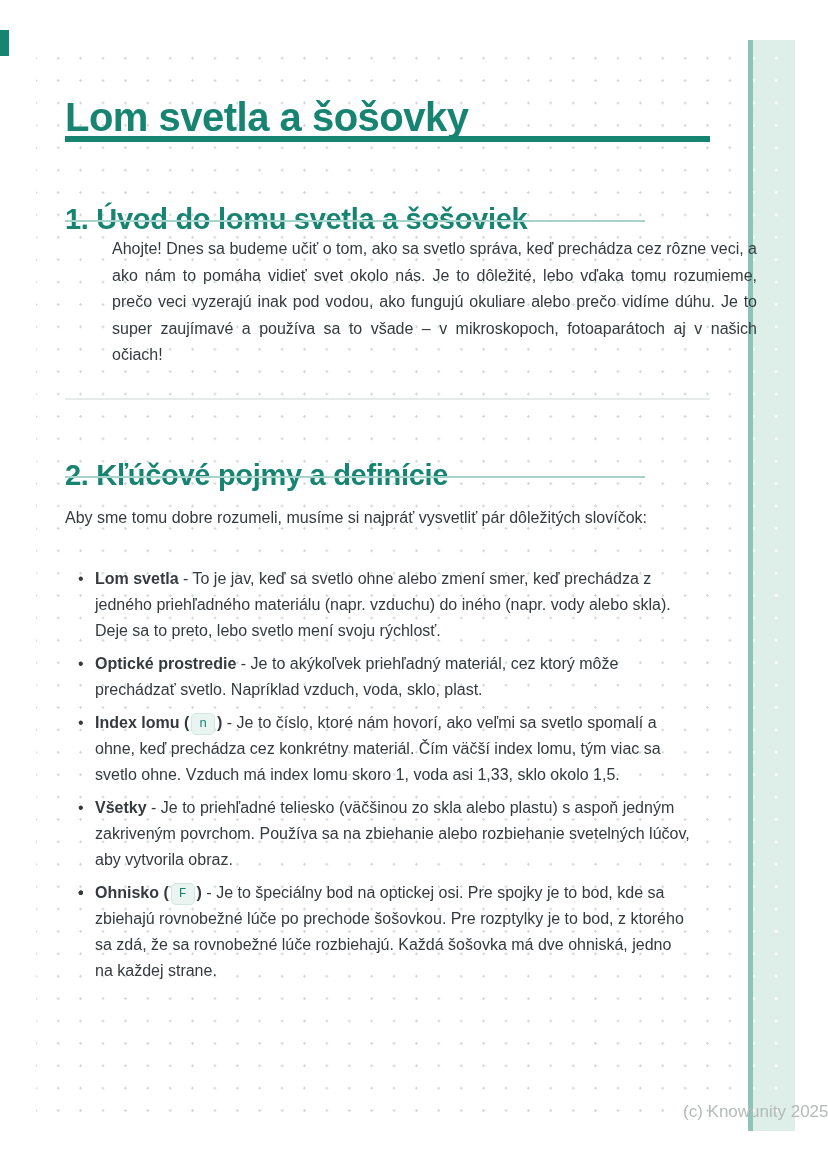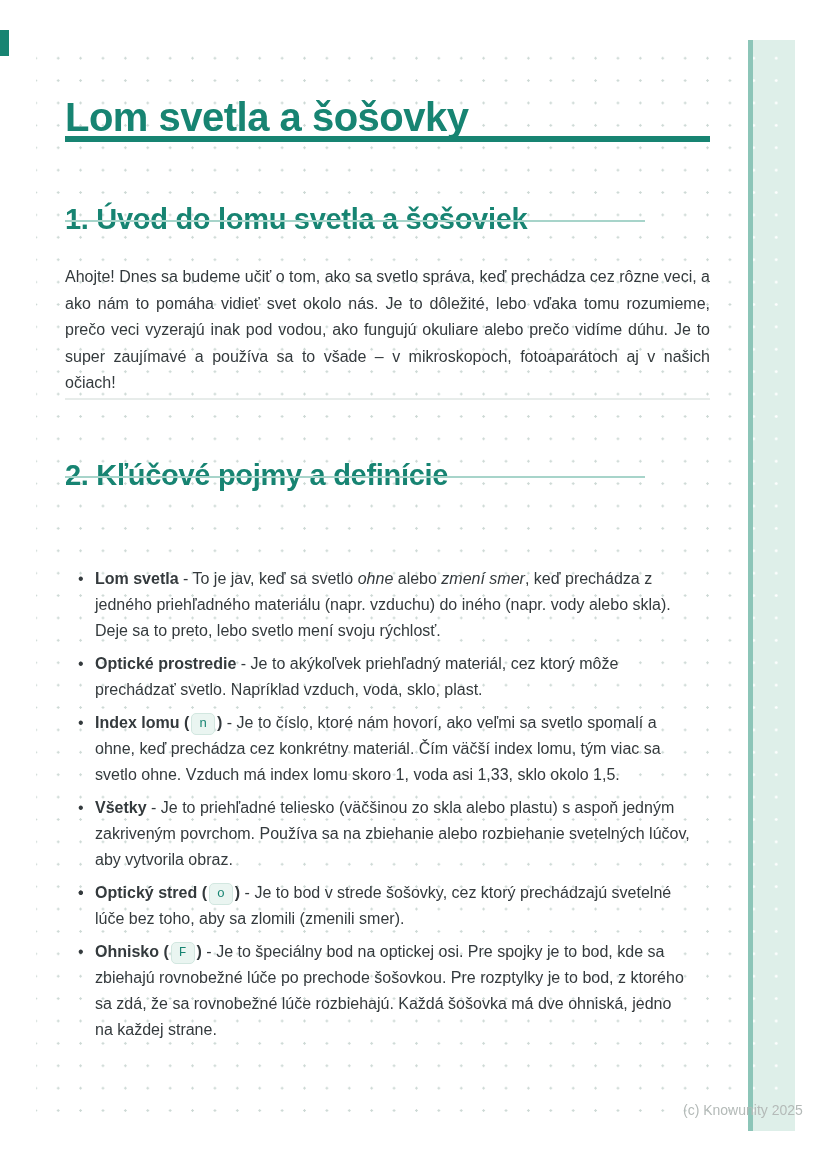--- a/index.html
+++ b/index.html
@@ -54,66 +54,67 @@
   }
   .section-divider{
     position:absolute;left:65px;top:398px;width:645px;height:2px;
     background:var(--divider,#e7ecea);
   }
   .term-list{position:absolute;left:65px;top:566px;width:628px;}
   .term-item{position:relative;padding-left:30px;margin-bottom:7px;
     font-size:16px;line-height:26px;color:var(--text,#343a3d);width:598px;}
   .bullet-dot{position:absolute;left:13px;top:0;font-size:16px;}
   .seg-b{font-weight:bold;text-align:center;}
-  .seg-i{font-style:italic;}
+  .seg-i{}
   .seg-c{
     display:inline-block;
     font-family:"Liberation Mono","DejaVu Sans Mono",monospace;
     font-size:13px;line-height:1;
     color:var(--accent,#178472);
     background:var(--badge-bg,#eaf5f1);
     border:1px solid var(--badge-border,#d2e7e0);
     border-radius:5px;
     padding:3px 7px 4px 7px;margin:0 2px;
     vertical-align:1px;
   }
   .watermark{
     position:absolute;left:683px;top:1102px;
-    font-size:14px;color:var(--watermark-color,#b4bab8);
+    font-size:17px;color:var(--watermark-color,#b4bab8);
     z-index:5;white-space:nowrap;
   }
 </style>
 </head>
 <body>
 
 <div class="page">
 
   <div class="paper">
     <div class="stripe"></div>
   </div>
 
   <div class="corner-mark"></div>
 
   <h1 class="doc-title">Lom svetla a šošovky</h1>
   <div class="title-rule"></div>
 
   <h2 class="section-heading" style="top:178px;">1. Úvod do lomu svetla a šošoviek</h2>
   <div class="heading-underline" style="top:220px;"></div>
-  <p class="body-par" style="top:248px;">Ahojte! Dnes sa budeme učiť o tom, ako sa svetlo správa, keď prechádza cez rôzne veci, a ako nám to pomáha vidieť svet okolo nás. Je to dôležité, lebo vďaka tomu rozumieme, prečo veci vyzerajú inak pod vodou, ako fungujú okuliare alebo prečo vidíme dúhu. Je to super zaujímavé a používa sa to všade – v mikroskopoch, fotoaparátoch aj v našich očiach!</p>
+  <p class="body-par" style="top:220px;margin-left:47px;">Ahojte! Dnes sa budeme učiť o tom, ako sa svetlo správa, keď prechádza cez rôzne veci, a ako nám to pomáha vidieť svet okolo nás. Je to dôležité, lebo vďaka tomu rozumieme, prečo veci vyzerajú inak pod vodou, ako fungujú okuliare alebo prečo vidíme dúhu. Je to super zaujímavé a používa sa to všade – v mikroskopoch, fotoaparátoch aj v našich očiach!</p>
 
   <div class="section-divider"></div>
 
   <h2 class="section-heading" style="top:434px;">2. Kľúčové pojmy a definície</h2>
   <div class="heading-underline" style="top:476px;"></div>
+  <p class="body-par" style="top:489px;">Aby sme tomu dobre rozumeli, musíme si najpráť vysvetliť pár dôležitých slovíčok:</p>
 
   <div class="term-list" id="term-list">
       <div class="term-item"><span class="bullet-dot">•</span><span><span class="seg-b">Lom svetla</span><span class="seg-n"> - To je jav, keď sa svetlo </span><span class="seg-i">ohne</span><span class="seg-n"> alebo </span><span class="seg-i">zmení smer</span><span class="seg-n">, keď prechádza z jedného priehľadného materiálu (napr. vzduchu) do iného (napr. vody alebo skla). Deje sa to preto, lebo svetlo mení svoju rýchlosť.</span></span></div>
       <div class="term-item"><span class="bullet-dot">•</span><span><span class="seg-b">Optické prostredie</span><span class="seg-n"> - Je to akýkoľvek priehľadný materiál, cez ktorý môže prechádzať svetlo. Napríklad vzduch, voda, sklo, plast.</span></span></div>
       <div class="term-item"><span class="bullet-dot">•</span><span><span class="seg-b">Index lomu (</span><span class="seg-c">n</span><span class="seg-b">)</span><span class="seg-n"> - Je to číslo, ktoré nám hovorí, ako veľmi sa svetlo spomalí a ohne, keď prechádza cez konkrétny materiál. Čím väčší index lomu, tým viac sa svetlo ohne. Vzduch má index lomu skoro 1, voda asi 1,33, sklo okolo 1,5.</span></span></div>
       <div class="term-item"><span class="bullet-dot">•</span><span><span class="seg-b">Všetky</span><span class="seg-n"> - Je to priehľadné teliesko (väčšinou zo skla alebo plastu) s aspoň jedným zakriveným povrchom. Používa sa na zbiehanie alebo rozbiehanie svetelných lúčov, aby vytvorila obraz.</span></span></div>
       <div class="term-item"><span class="bullet-dot">•</span></div>
-      <div class="term-item"><span class="bullet-dot">•</span><span><span class="seg-b">Optický stred (</span><span class="seg-c">o</span><span class="seg-b">)</span><span class="seg-n"> - Je to bod v strede šošovky, cez ktorý prechádzajú svetelné lúče bez toho, aby sa zlomili (zmenili smer).</span></span></div>
+      <div class="term-item"><span class="bullet-dot">•</span></div>
       <div class="term-item"><span class="bullet-dot">•</span><span><span class="seg-b">Ohnisko (</span><span class="seg-c">F</span><span class="seg-b">)</span><span class="seg-n"> - Je to špeciálny bod na optickej osi. Pre spojky je to bod, kde sa zbiehajú rovnobežné lúče po prechode šošovkou. Pre rozptylky je to bod, z ktorého sa zdá, že sa rovnobežné lúče rozbiehajú. Každá šošovka má dve ohniská, jedno na každej strane.</span></span></div>
     </div>
 
   <div class="watermark">(c) Knowunity 2025</div>
 
 </div>
 
 </body></html>

